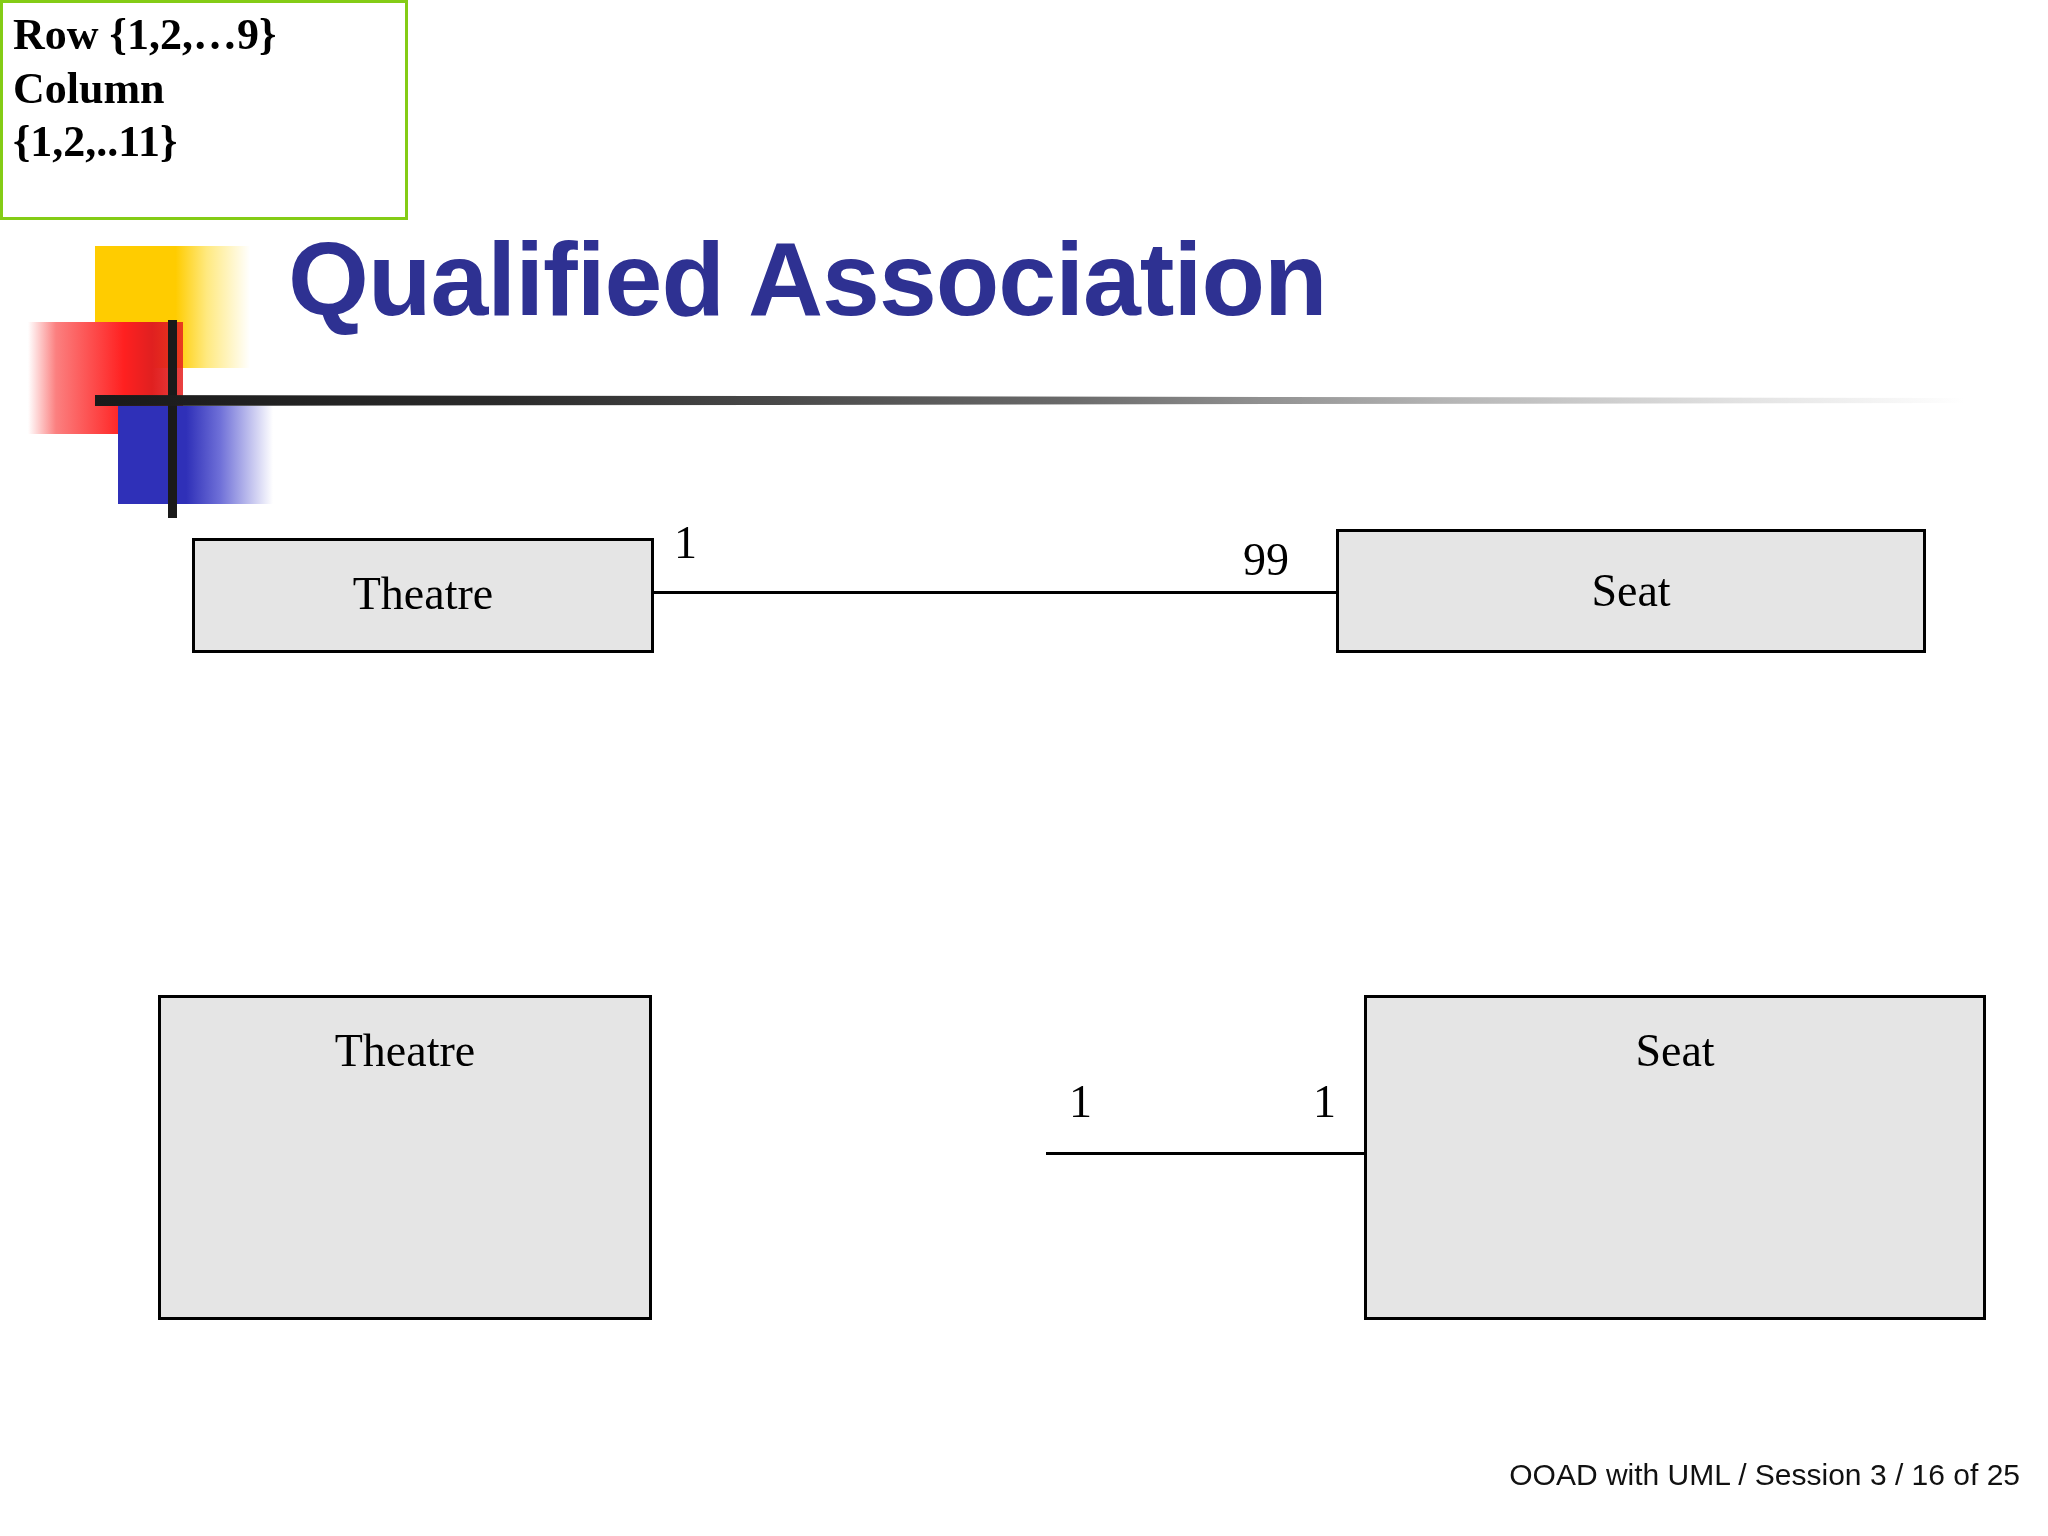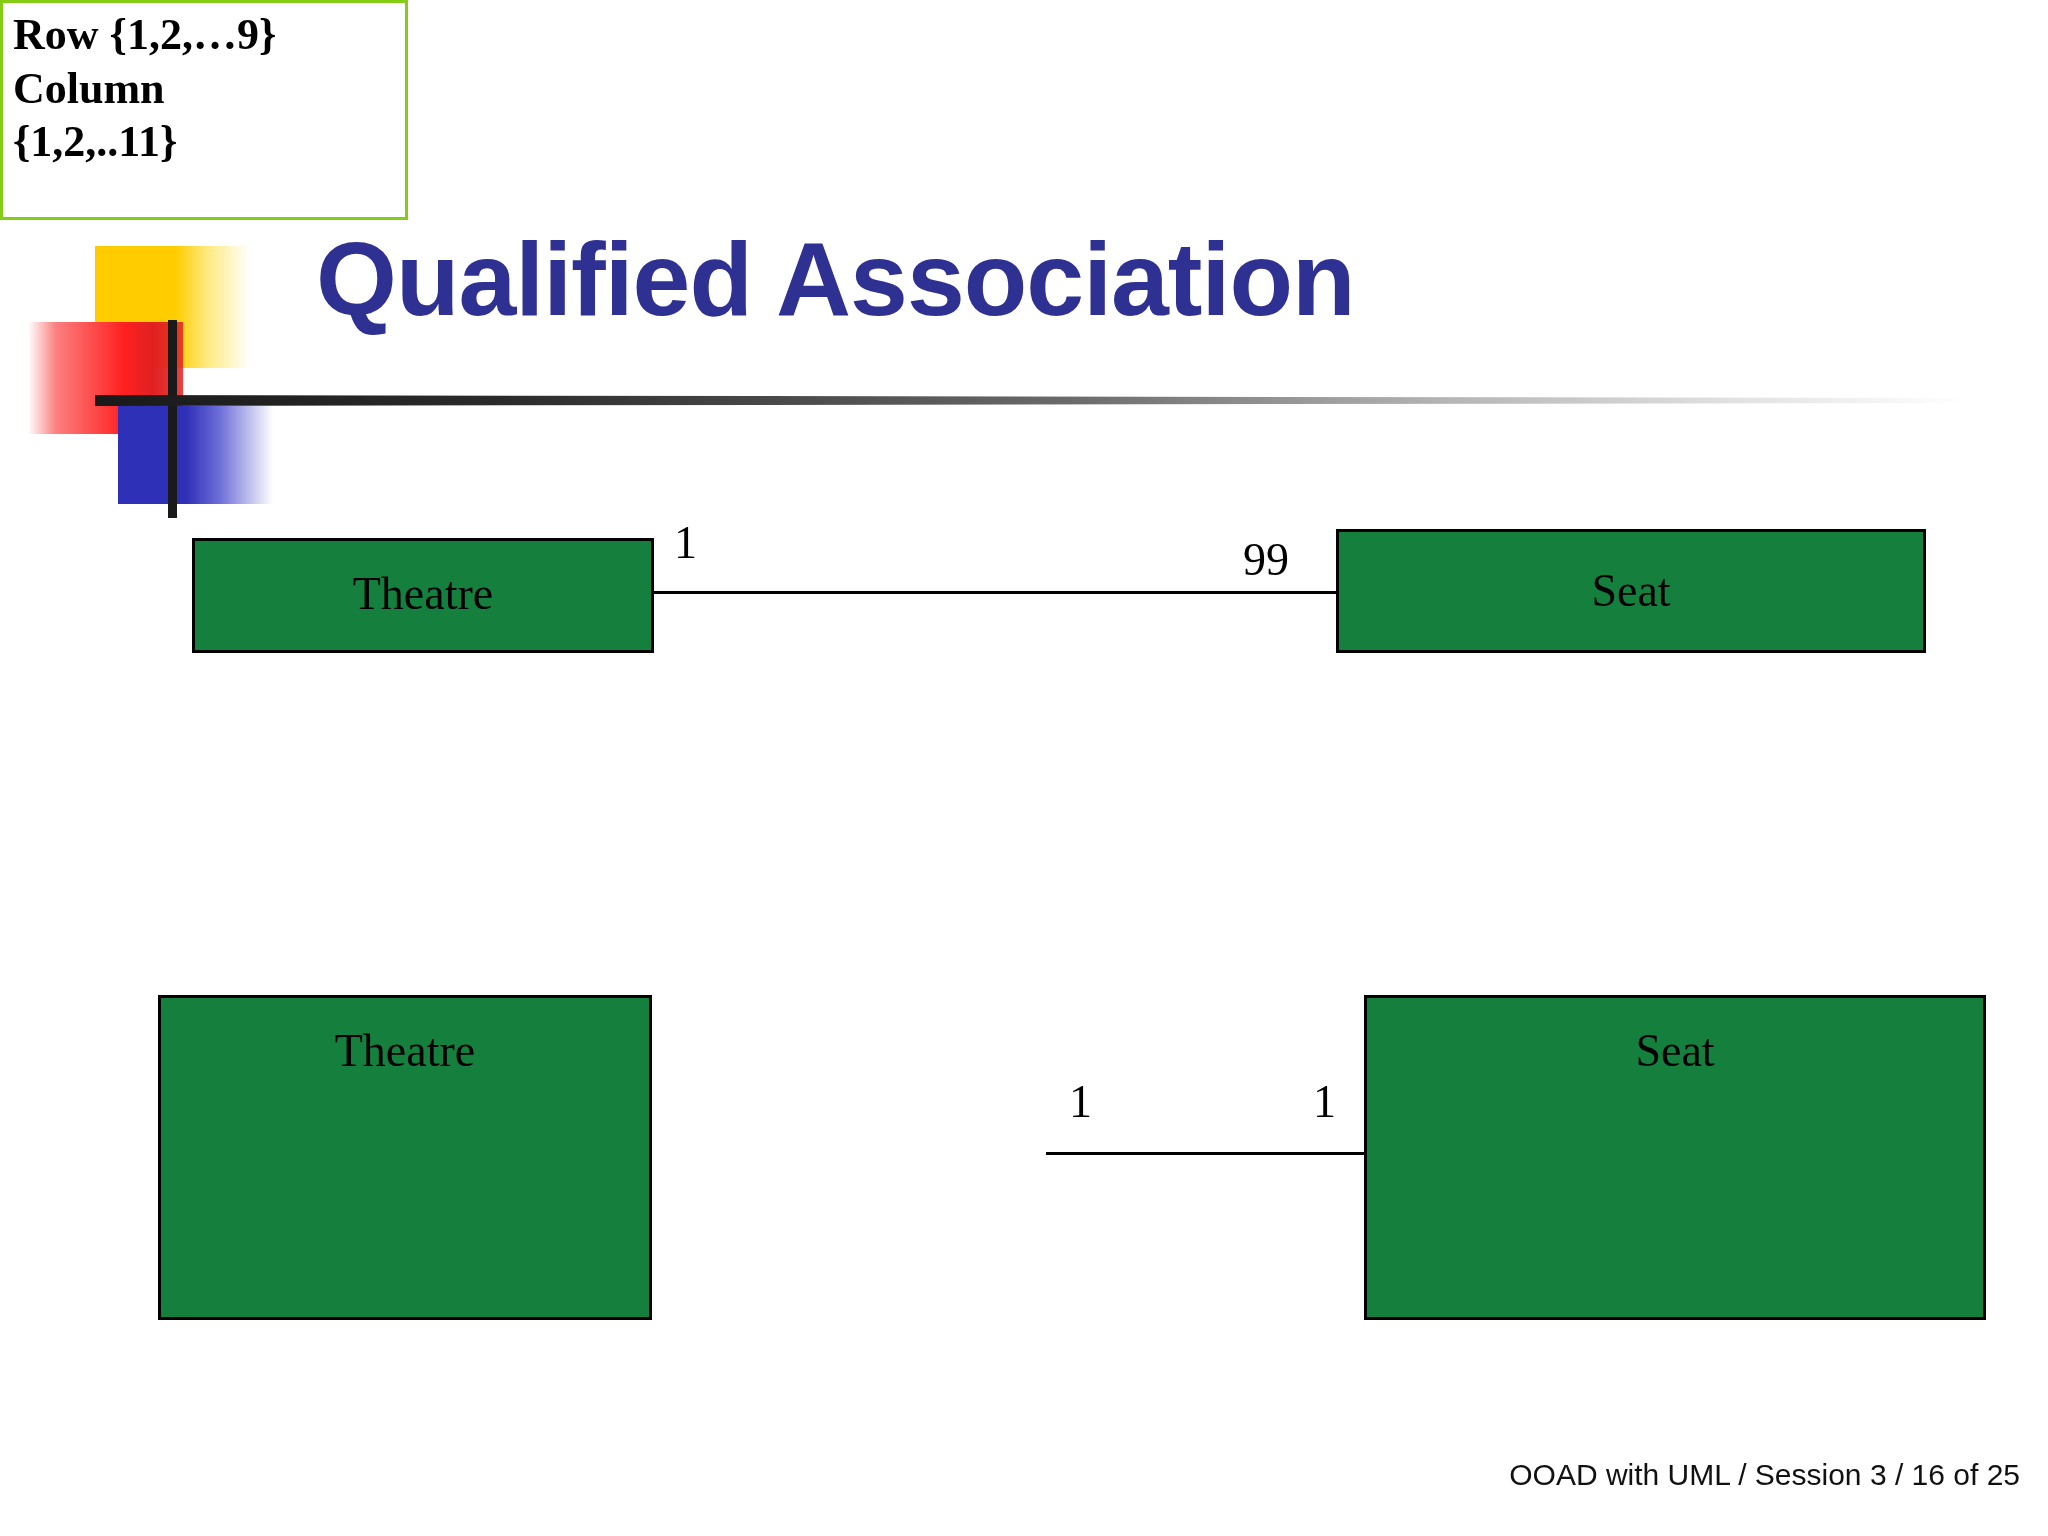--- a/index.html
+++ b/index.html
@@ -70,28 +70,27 @@
   #page-title {
     position: absolute;
     left: 288px;
     top: 225px;
     font-size: 104px;
     font-weight: bold;
     color: #2E3192;
     letter-spacing: -1px;
     white-space: nowrap;
     line-height: 1.05;
-    margin-left: 28px;
   }
 
   
   .uml-box {
     position: absolute;
     border: 3px solid #000000;
-    background: #15803d;
+    background: #e5e5e5;
     box-sizing: border-box;
   }
   .uml-box-label {
     position: absolute;
     left: 0;
     right: 0;
     text-align: center;
     font-family: "Liberation Serif", serif;
     font-size: 46px;
     color: #000000;

